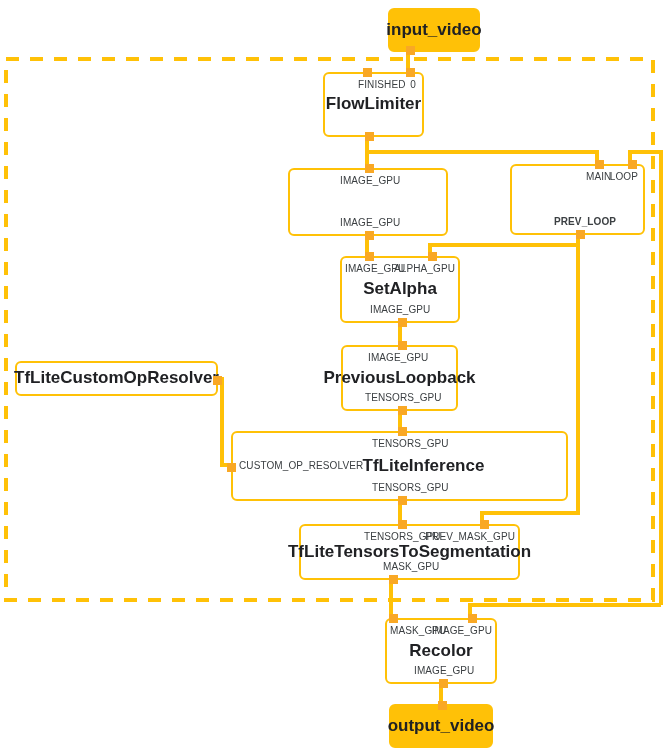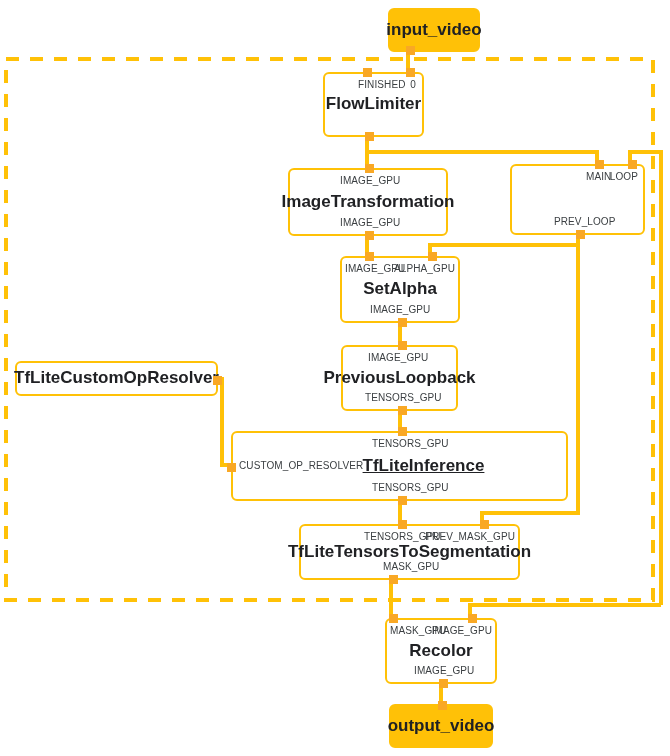--- a/index.html
+++ b/index.html
@@ -121,30 +121,29 @@
     <span class="port-label top" style="left:33px;">FINISHED</span>
     <span class="port-label top" style="right:6px;">0</span>
     <div class="title">FlowLimiter</div>
     <span class="pin" style="left:38px; top:-6px;"></span>
     <span class="pin" style="left:81px; top:-6px;"></span>
     <span class="pin" style="left:40px; bottom:-6px;"></span>
   </div>
 
   <div class="node" style="left:288px; top:168px; width:160px; height:68px;">
     <span class="port-label top" style="left:50px;">IMAGE_GPU</span>
-    <div class="title">ImageTransformation</div>
     <span class="port-label bottom" style="left:50px;">IMAGE_GPU</span>
     <span class="pin" style="left:75px; top:-6px;"></span>
     <span class="pin" style="left:75px; bottom:-6px;"></span>
   </div>
 
   <div class="node" style="left:510px; top:164px; width:135px; height:71px;">
     <span class="port-label top" style="left:74px;">MAIN</span>
     <span class="port-label top" style="right:5px;padding-left:24px;">LOOP</span>
-    <span class="port-label bottom" style="left:42px;">PREV_LOOP</span>
+    <span class="port-label bottom" style="left:42px;font-weight:bold;">PREV_LOOP</span>
     <span class="pin" style="left:83px; top:-6px;"></span>
     <span class="pin" style="left:116px; top:-6px;"></span>
     <span class="pin" style="left:64px; bottom:-6px;"></span>
   </div>
 
   <div class="node" style="left:340px; top:256px; width:120px; height:67px;">
     <span class="port-label top" style="left:3px;">IMAGE_GPU</span>
     <span class="port-label top" style="right:3px;">ALPHA_GPU</span>
     <div class="title">SetAlpha</div>
     <span class="port-label bottom" style="left:28px;">IMAGE_GPU</span>
@@ -162,21 +161,21 @@
     <span class="port-label top" style="left:25px;">IMAGE_GPU</span>
     <div class="title">PreviousLoopback</div>
     <span class="port-label bottom" style="left:22px;">TENSORS_GPU</span>
     <span class="pin" style="left:55px; top:-6px;"></span>
     <span class="pin" style="left:55px; bottom:-6px;"></span>
   </div>
 
   <div class="node" style="left:231px; top:431px; width:337px; height:70px;">
     <span class="port-label top" style="left:139px;">TENSORS_GPU</span>
     <span class="port-label left">CUSTOM_OP_RESOLVER</span>
-    <div class="title" style="margin-left:48px;text-decoration:underline;">TfLiteInference</div>
+    <div class="title" style="margin-left:48px;">TfLiteInference</div>
     <span class="port-label bottom" style="left:139px;">TENSORS_GPU</span>
     <span class="pin" style="left:165px; top:-6px;"></span>
     <span class="pin" style="left:-6px; top:30px;"></span>
     <span class="pin" style="left:165px; bottom:-6px;"></span>
   </div>
 
   <div class="node" style="left:299px; top:524px; width:221px; height:56px;">
     <span class="port-label top" style="left:63px;">TENSORS_GPU</span>
     <span class="port-label top" style="right:3px;">PREV_MASK_GPU</span>
     <div class="title">TfLiteTensorsToSegmentation</div>

